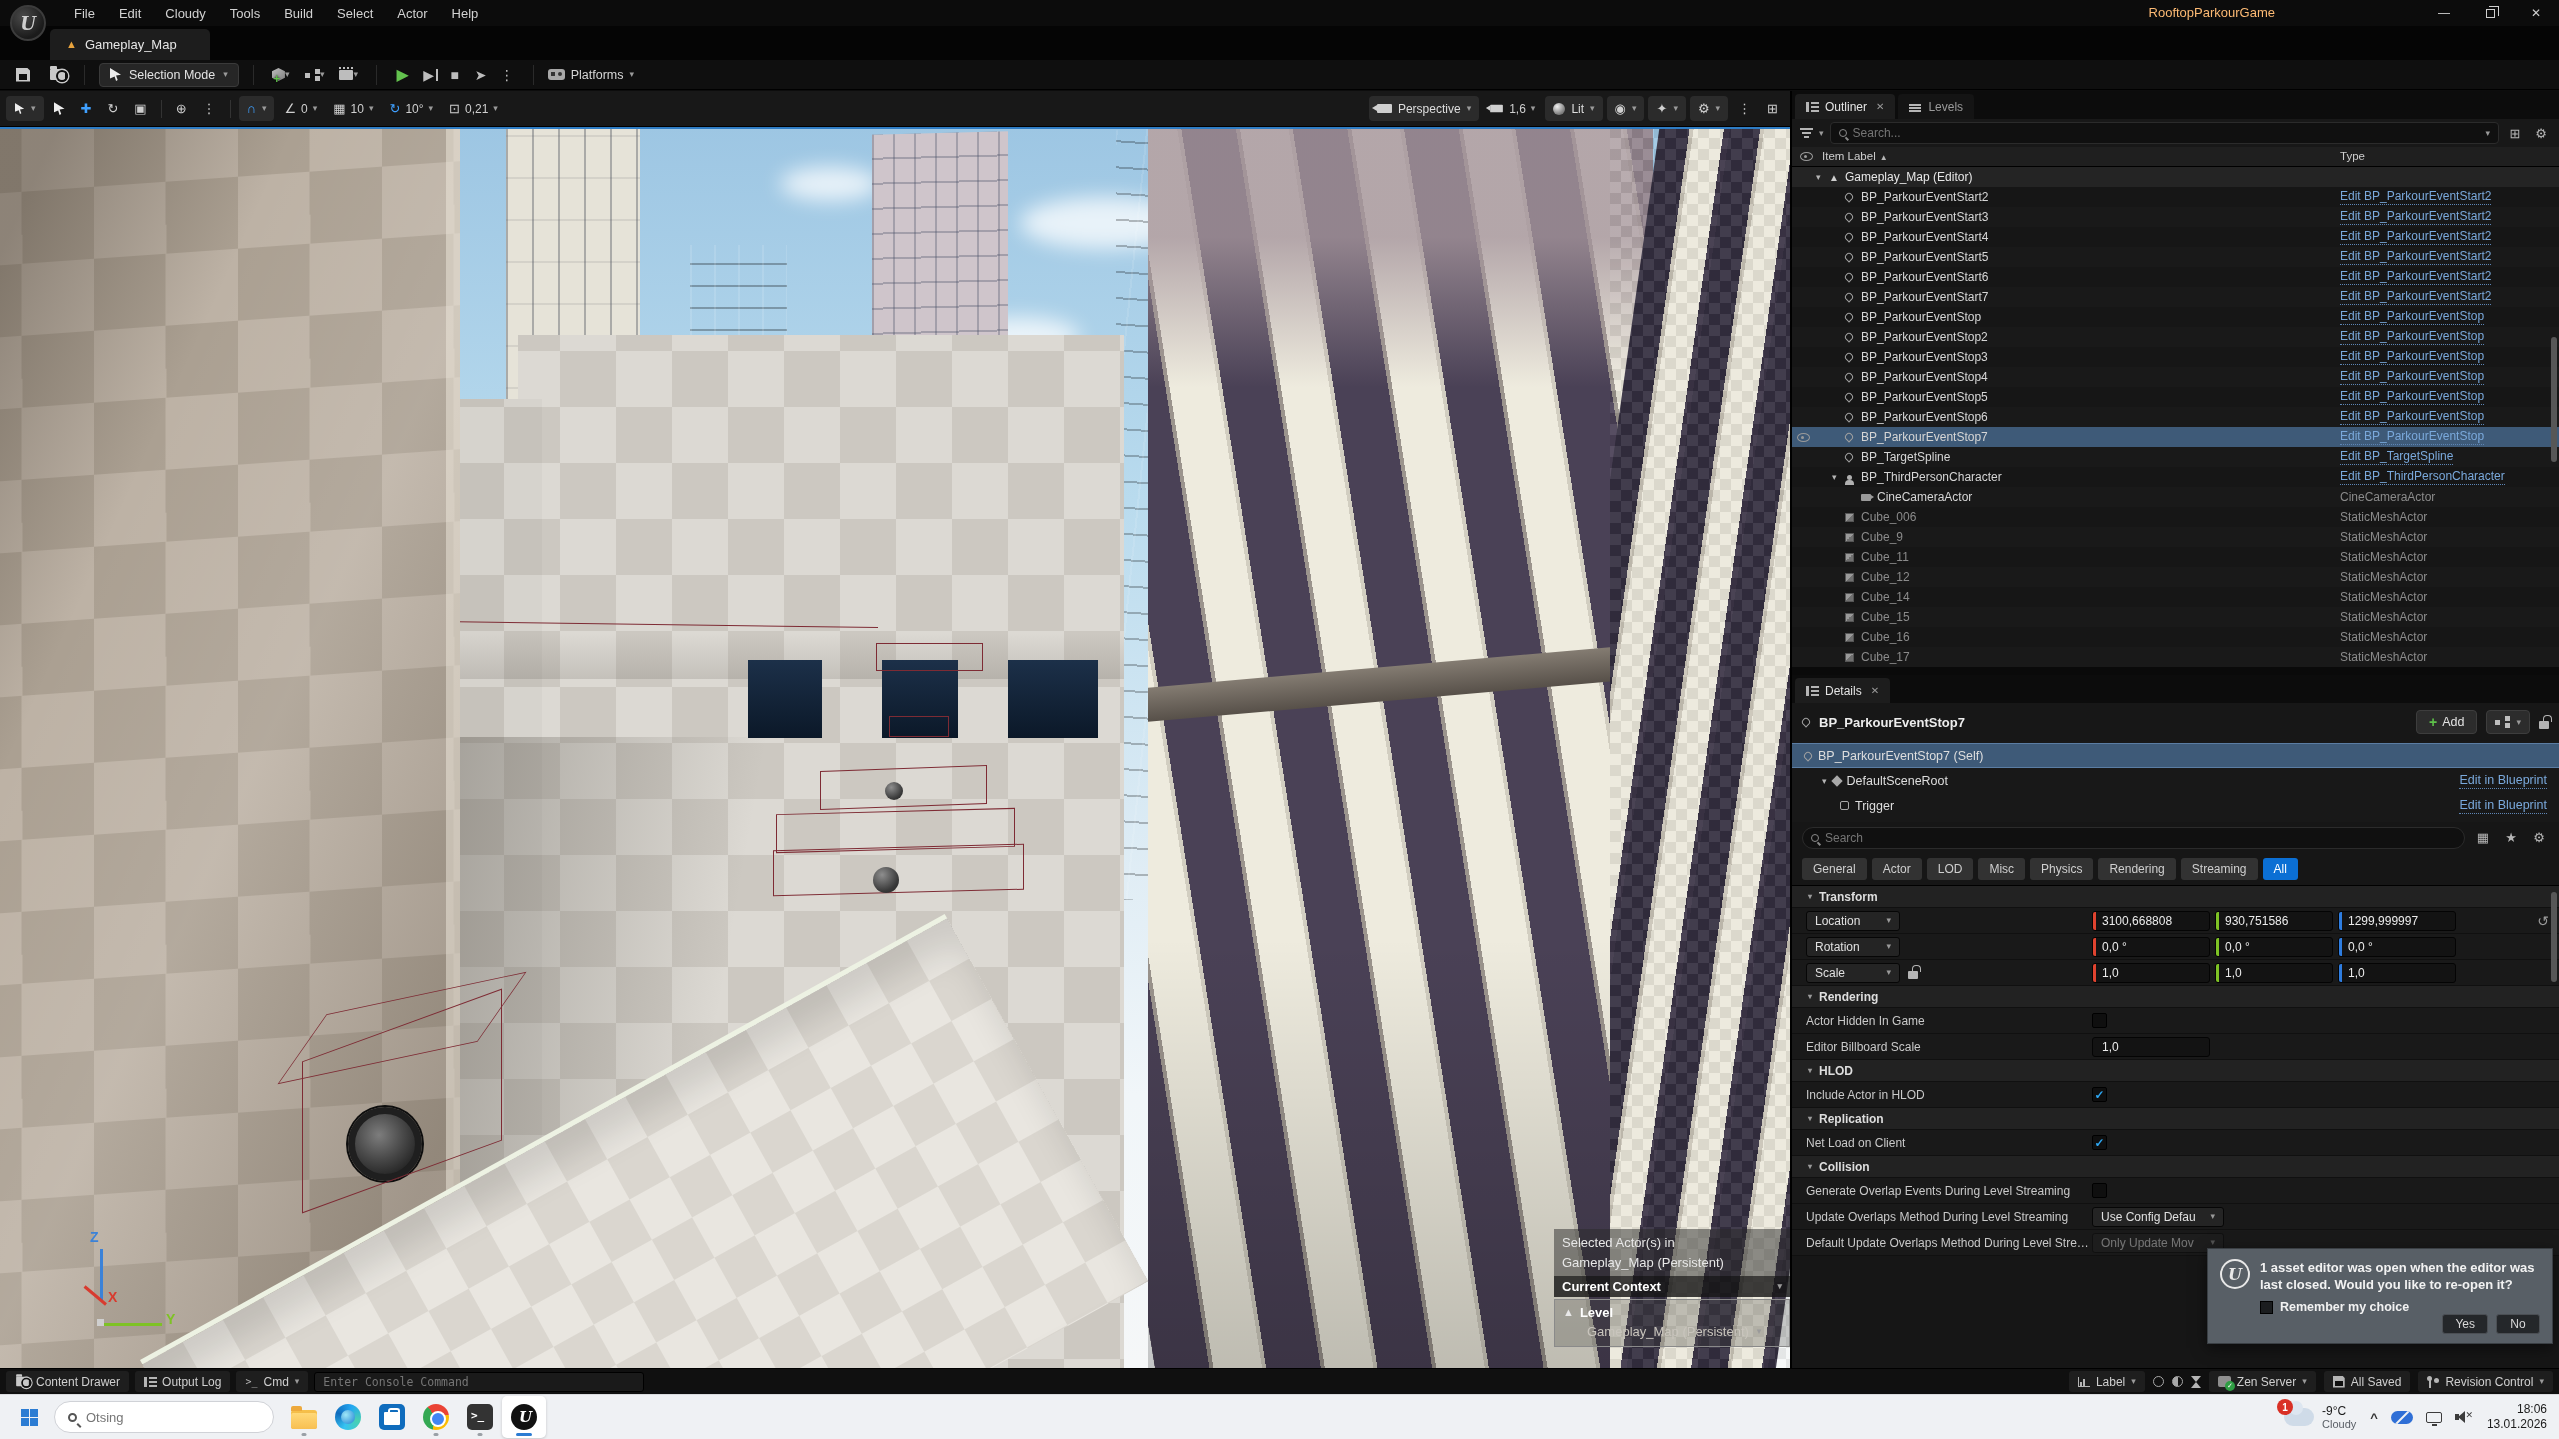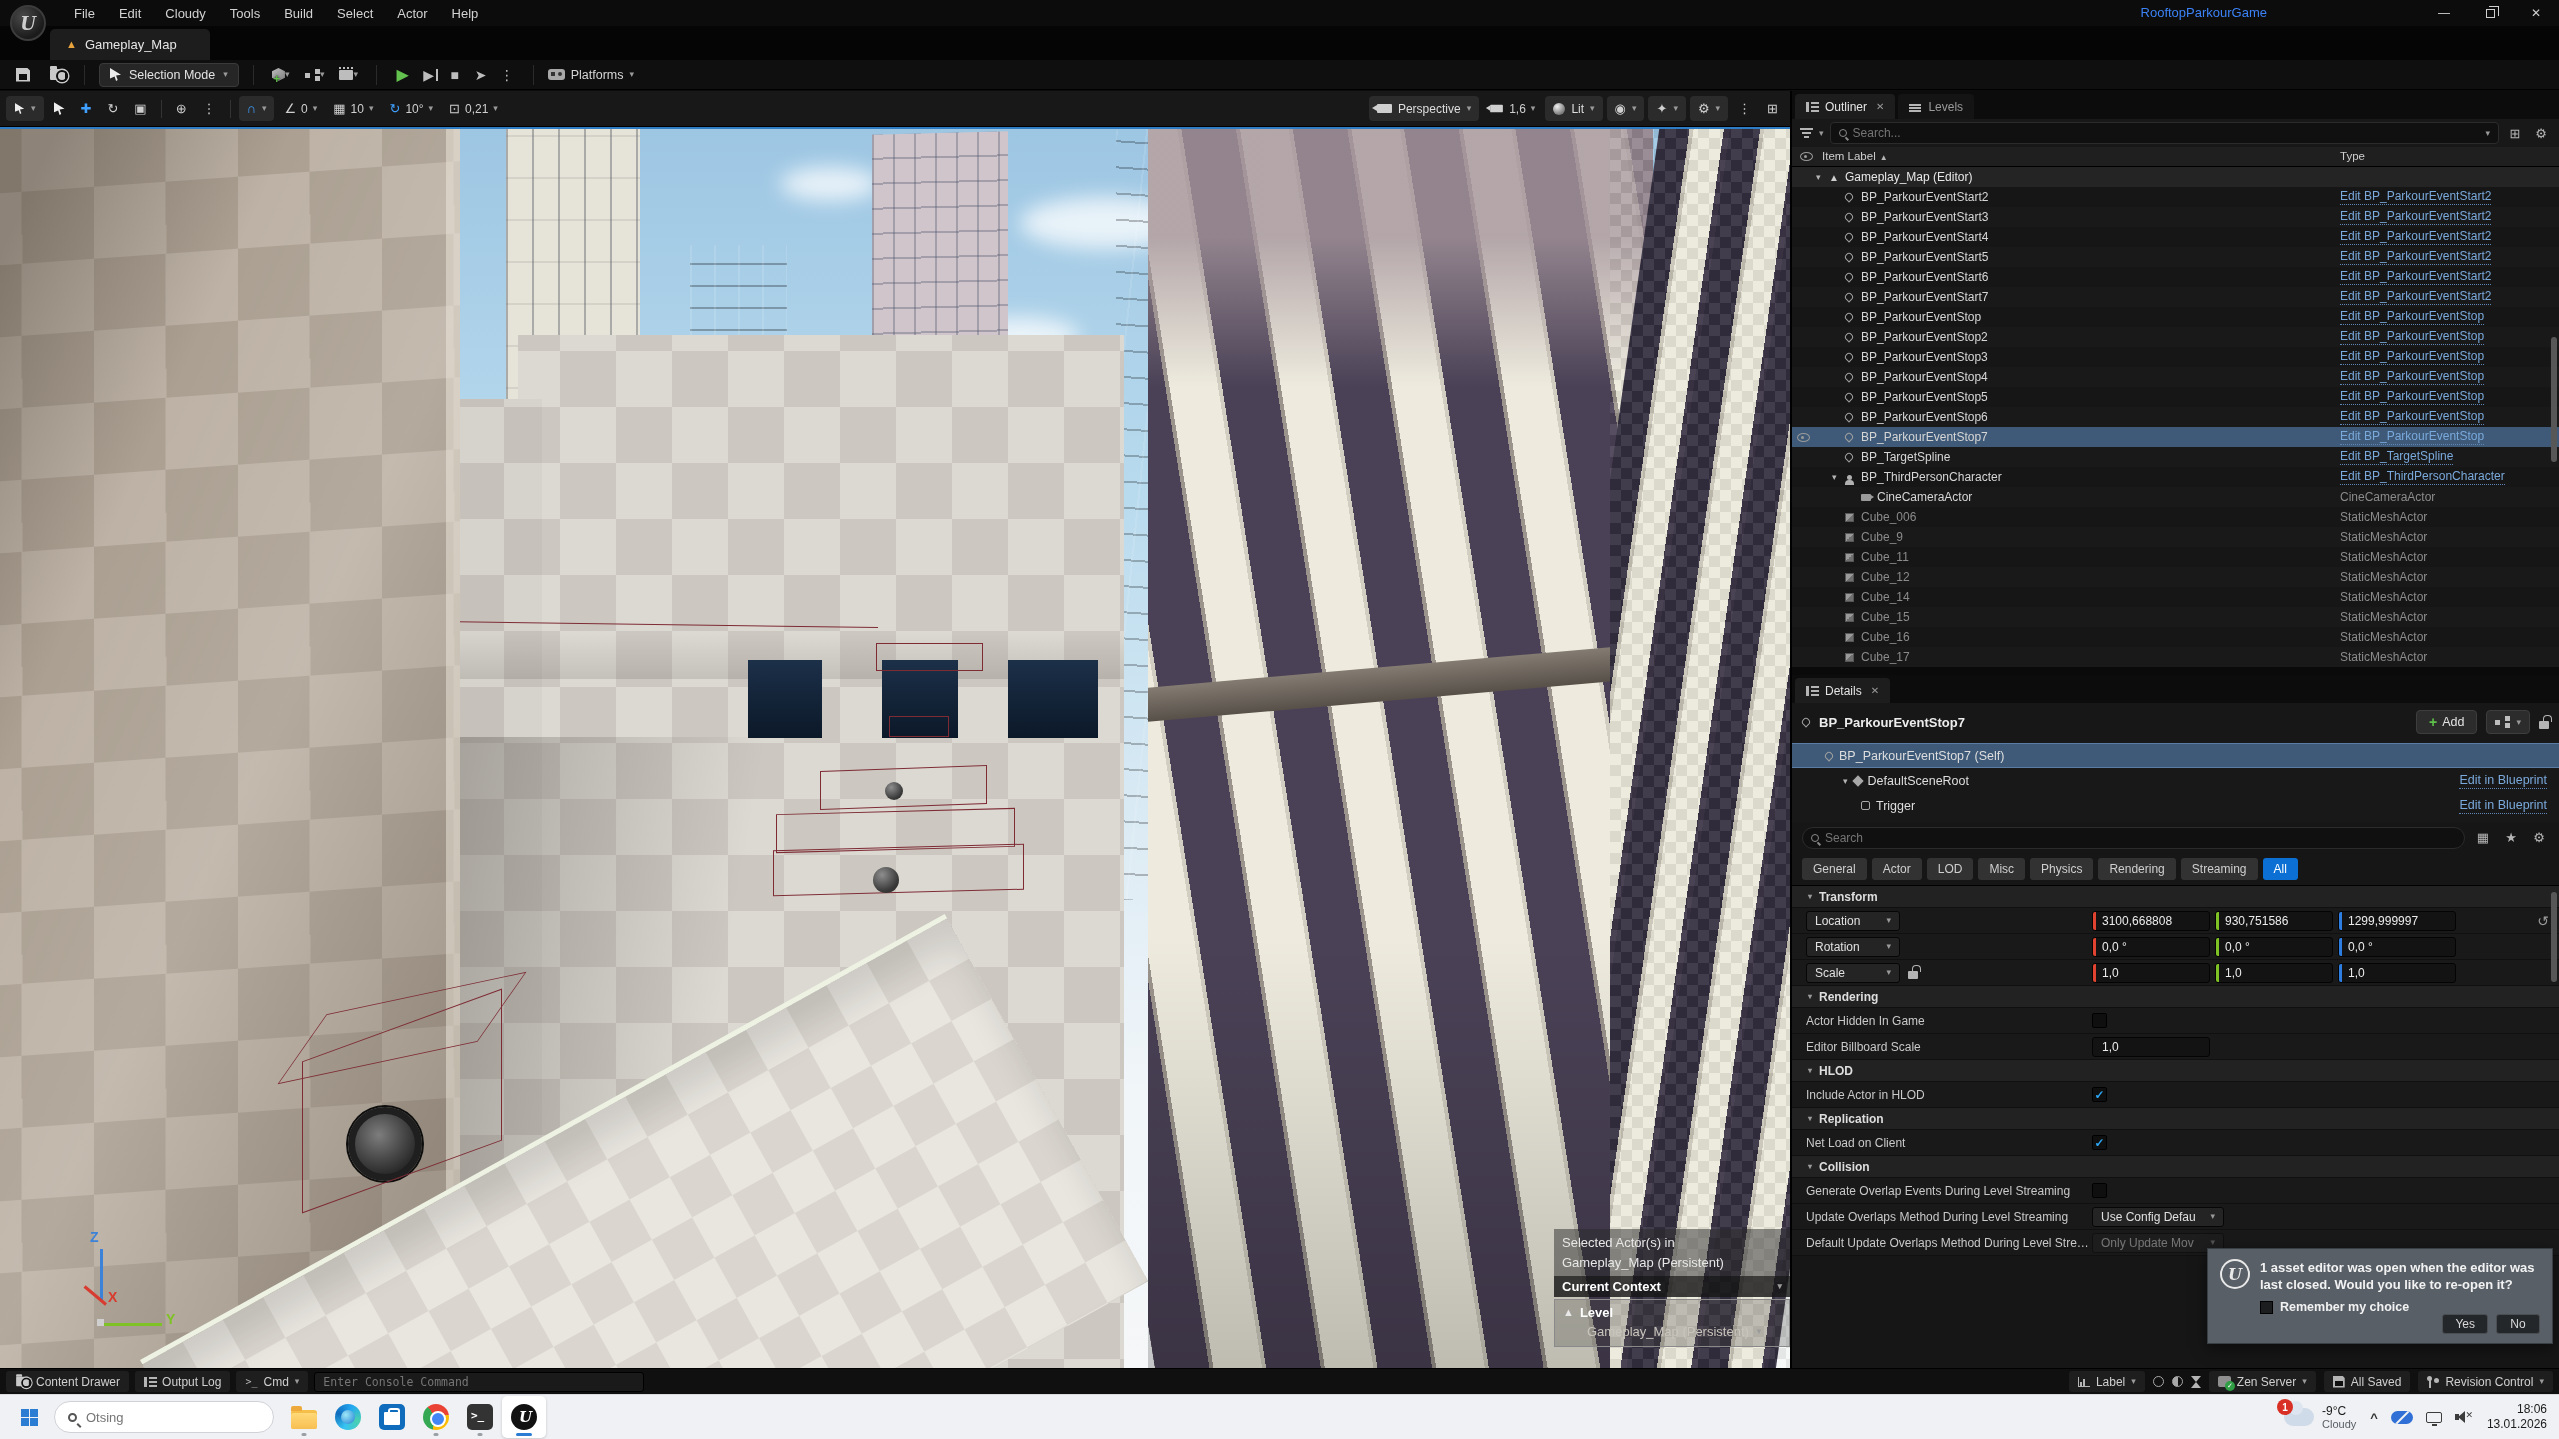--- a/index.html
+++ b/index.html
@@ -5,21 +5,21 @@
   *{box-sizing:border-box;margin:0;padding:0}
   html,body{background:#000}
   body{font-family:"Liberation Sans",sans-serif;-webkit-font-smoothing:antialiased}
   .app{position:relative;width:2559px;height:1439px;overflow:hidden;background:#0d0d0d;color:#cfcfcf}
 
   
   .menubar{position:absolute;left:0;top:0;width:100%;height:26px;background:#0c0c0c;display:flex;align-items:center;z-index:30}
   .ue-logo{position:absolute;left:10px;top:5px;width:36px;height:36px;border-radius:50%;background:radial-gradient(circle at 35% 30%,#4a4a4a,#1b1b1b 70%);border:2px solid #3c3c3c;display:flex;align-items:center;justify-content:center;color:#cfcfcf;font-weight:bold;font-size:18px;font-family:"DejaVu Serif",serif;z-index:40;font-style:italic}
   .menus{display:flex;margin-left:62px}
   .menu-item{padding:0 12px;font-size:13px;color:#d2d2d2;cursor:default}
-  .win-title{position:absolute;right:292px;top:5px;font-size:13px;color:#3b82f6}
+  .win-title{position:absolute;right:284px;top:5px;font-size:13px;color:#fdba74}
   .win-controls{position:absolute;right:0;top:0;display:flex;height:26px}
   .win-btn{width:46px;height:26px;display:flex;align-items:center;justify-content:center;color:#cfcfcf;font-size:12px}
   .win-restore-box{width:9px;height:9px;border:1px solid #cfcfcf;position:relative}
   .win-restore-box::before{content:"";position:absolute;left:2px;top:-4px;width:9px;height:9px;border:1px solid #cfcfcf;border-left:none;border-bottom:none}
 
   
   .tabrow{position:absolute;left:0;top:26px;width:100%;height:34px;background:#050505}
   .asset-tab{position:absolute;left:50px;top:3px;height:31px;min-width:160px;background:#1d1d1d;border-radius:5px 5px 0 0;display:flex;align-items:center;gap:8px;padding:0 16px;font-size:13px;color:#e6e6e6}
   .lvl-ic{color:#e8a33d;font-size:11px;line-height:1}
 
@@ -172,21 +172,21 @@
 
   
   .det-header{height:38px;display:flex;align-items:center;gap:9px;padding:0 10px;background:#171717}
   .det-name{font-size:13px;color:#ececec;font-weight:bold}
   .add-btn{margin-left:auto;height:24px;background:#2c2c2c;border:1px solid #3d3d3d;border-radius:4px;display:flex;align-items:center;gap:5px;padding:0 12px;font-size:12.5px;color:#e3e3e3}
   .plus-g{color:#5ec24a;font-weight:bold;font-size:14px}
   .comp-dd{height:24px;background:#2c2c2c;border:1px solid #3d3d3d;border-radius:4px;display:flex;align-items:center;gap:6px;padding:0 8px}
   .padlock{width:10px;height:8px;background:#b5b5b5;border-radius:1px;position:relative;margin-top:5px}
   .padlock::before{content:"";position:absolute;left:4px;top:-6px;width:7px;height:6px;border:1.5px solid #b5b5b5;border-bottom:none;border-radius:4px 4px 0 0}
   .det-comps{padding:2px 0 4px;background:#181818}
-  .c-row{height:25px;display:flex;align-items:center;position:relative;font-size:12.5px;color:#dedede;padding-left:27px;gap:6px}
+  .c-row{height:25px;display:flex;align-items:center;position:relative;font-size:12.5px;color:#dedede;padding-left:6px;gap:6px}
   .c-row.sel{background:#3e5a78;border-top:1px solid #5b7da3;border-bottom:1px solid #5b7da3}
   .c-link{position:absolute;right:12px}
   .c-caret{font-size:9px;color:#b5b5b5}
   .oi-diamond{width:8px;height:8px;background:#a8a8a8;transform:rotate(45deg)}
   .oi-trigger{width:9px;height:9px;border:1.5px solid #a8a8a8;border-radius:2px}
   .det-search{height:31px;display:flex;align-items:center;gap:8px;padding:0 10px;background:#161616}
   .det-search .searchbox{border-radius:11px}
   .det-chips{height:33px;display:flex;align-items:center;gap:5px;padding:0 10px;background:#161616;border-bottom:1px solid #000}
   .chip{height:22px;background:#323232;border-radius:3px;display:flex;align-items:center;padding:0 11px;font-size:12px;color:#cfcfcf}
   .chip.active{background:#0b6fd4;color:#fff}

